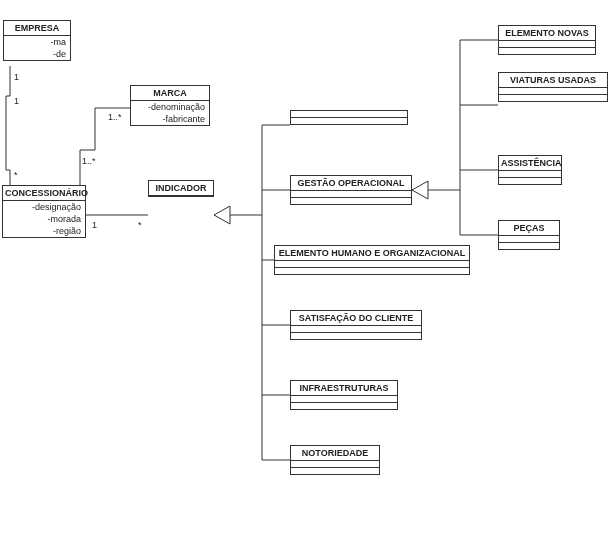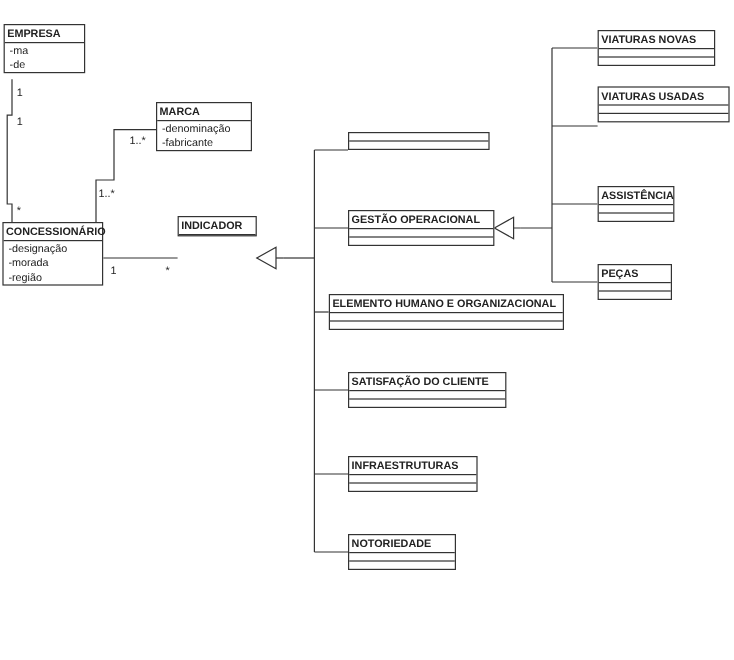--- a/index.html
+++ b/index.html
@@ -12,32 +12,34 @@
     position:relative;
   }
   .class-box{
     position:absolute;
     background:#fff;
     border:1px solid #333;
     box-sizing:border-box;
   }
   .cb-head{
     font-weight:bold;
+    text-align:center;
     padding:2px 2px 2px 2px;
     border-bottom:1px solid #333;
     white-space:nowrap;
   }
   .cb-body{
     border-bottom:1px solid #333;
     min-height:6px;
   }
   .cb-body:last-child{border-bottom:none}
   .attr{
     padding:1px 4px;
     white-space:nowrap;
+    text-align:right;
   }
   .mult{
     position:absolute;
     font-size:9px;
     color:#222;
     background:transparent;
     white-space:nowrap;
   }
   svg.wires{
     position:absolute;
@@ -143,21 +145,21 @@
   <div class="cb-body"></div>
     <div class="cb-body"></div>
 </div>
 <div class="class-box" style="left:290px;top:445px;width:90px">
   <div class="cb-head">NOTORIEDADE</div>
   <div class="cb-body"></div>
     <div class="cb-body"></div>
 </div>
 
 <div class="class-box" style="left:498px;top:25px;width:98px">
-  <div class="cb-head">VIATURAS NOVAS</div>
+  <div class="cb-head">ELEMENTO NOVAS</div>
   <div class="cb-body"></div>
     <div class="cb-body"></div>
 </div>
 <div class="class-box" style="left:498px;top:72px;width:110px">
   <div class="cb-head">VIATURAS USADAS</div>
   <div class="cb-body"></div>
     <div class="cb-body"></div>
 </div>
 <div class="class-box" style="left:498px;top:155px;width:64px">
   <div class="cb-head">ASSISTÊNCIA</div>

